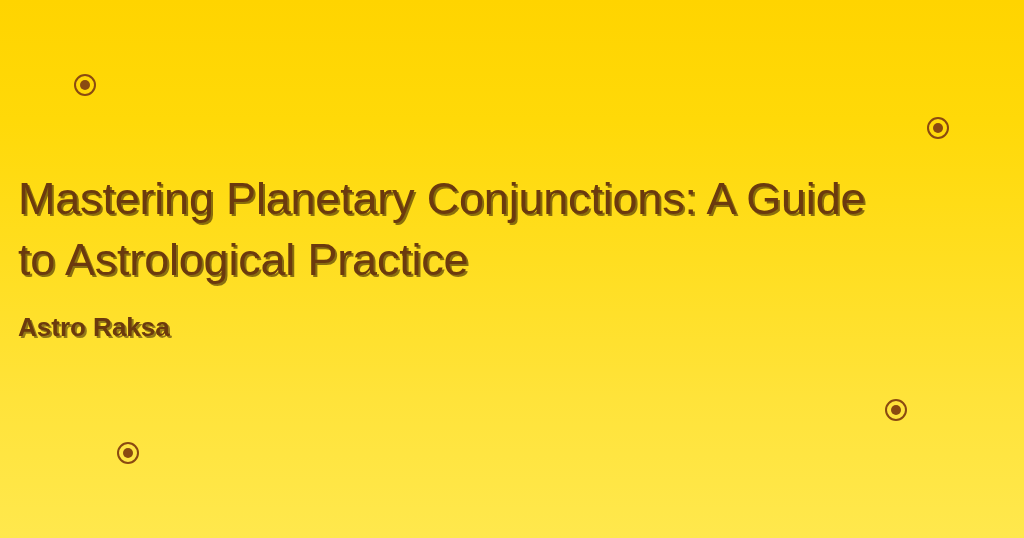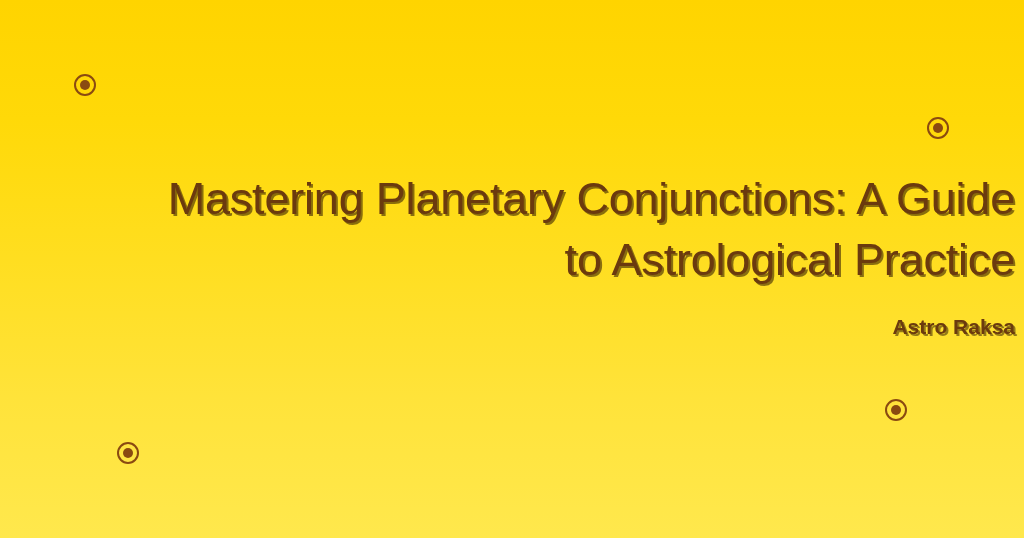--- a/index.html
+++ b/index.html
@@ -46,41 +46,41 @@
     border-radius: 50%;
     background: #8A4A11;
   }
 
   
   #text-block {
     position: absolute;
     left: 0;
     right: 0;
     top: 168px;
-    text-align: right;
-    padding: 0 9px;
+    text-align: left;
+    padding: 0 18px;
     box-sizing: border-box;
   }
 
   #slide-title {
     margin: 0;
     font-family: "Liberation Sans", sans-serif;
     font-size: 45px;
     font-weight: 500;
     line-height: 61px;
     letter-spacing: -0.2px;
     color: #6B3A0E;
     text-shadow: 2px 2px 0 rgba(40, 18, 2, 0.55);
     white-space: pre-line;
   }
 
   #slide-subtitle {
     margin: 24px 0 0 0;
     font-family: "Liberation Sans", sans-serif;
-    font-size: 21px;
+    font-size: 26px;
     font-weight: bold;
     line-height: 26px;
     color: #6B3A0E;
     text-shadow: 2px 2px 0 rgba(40, 18, 2, 0.5);
   }
 </style>
 </head>
 <body>
 
 <div id="slide">

